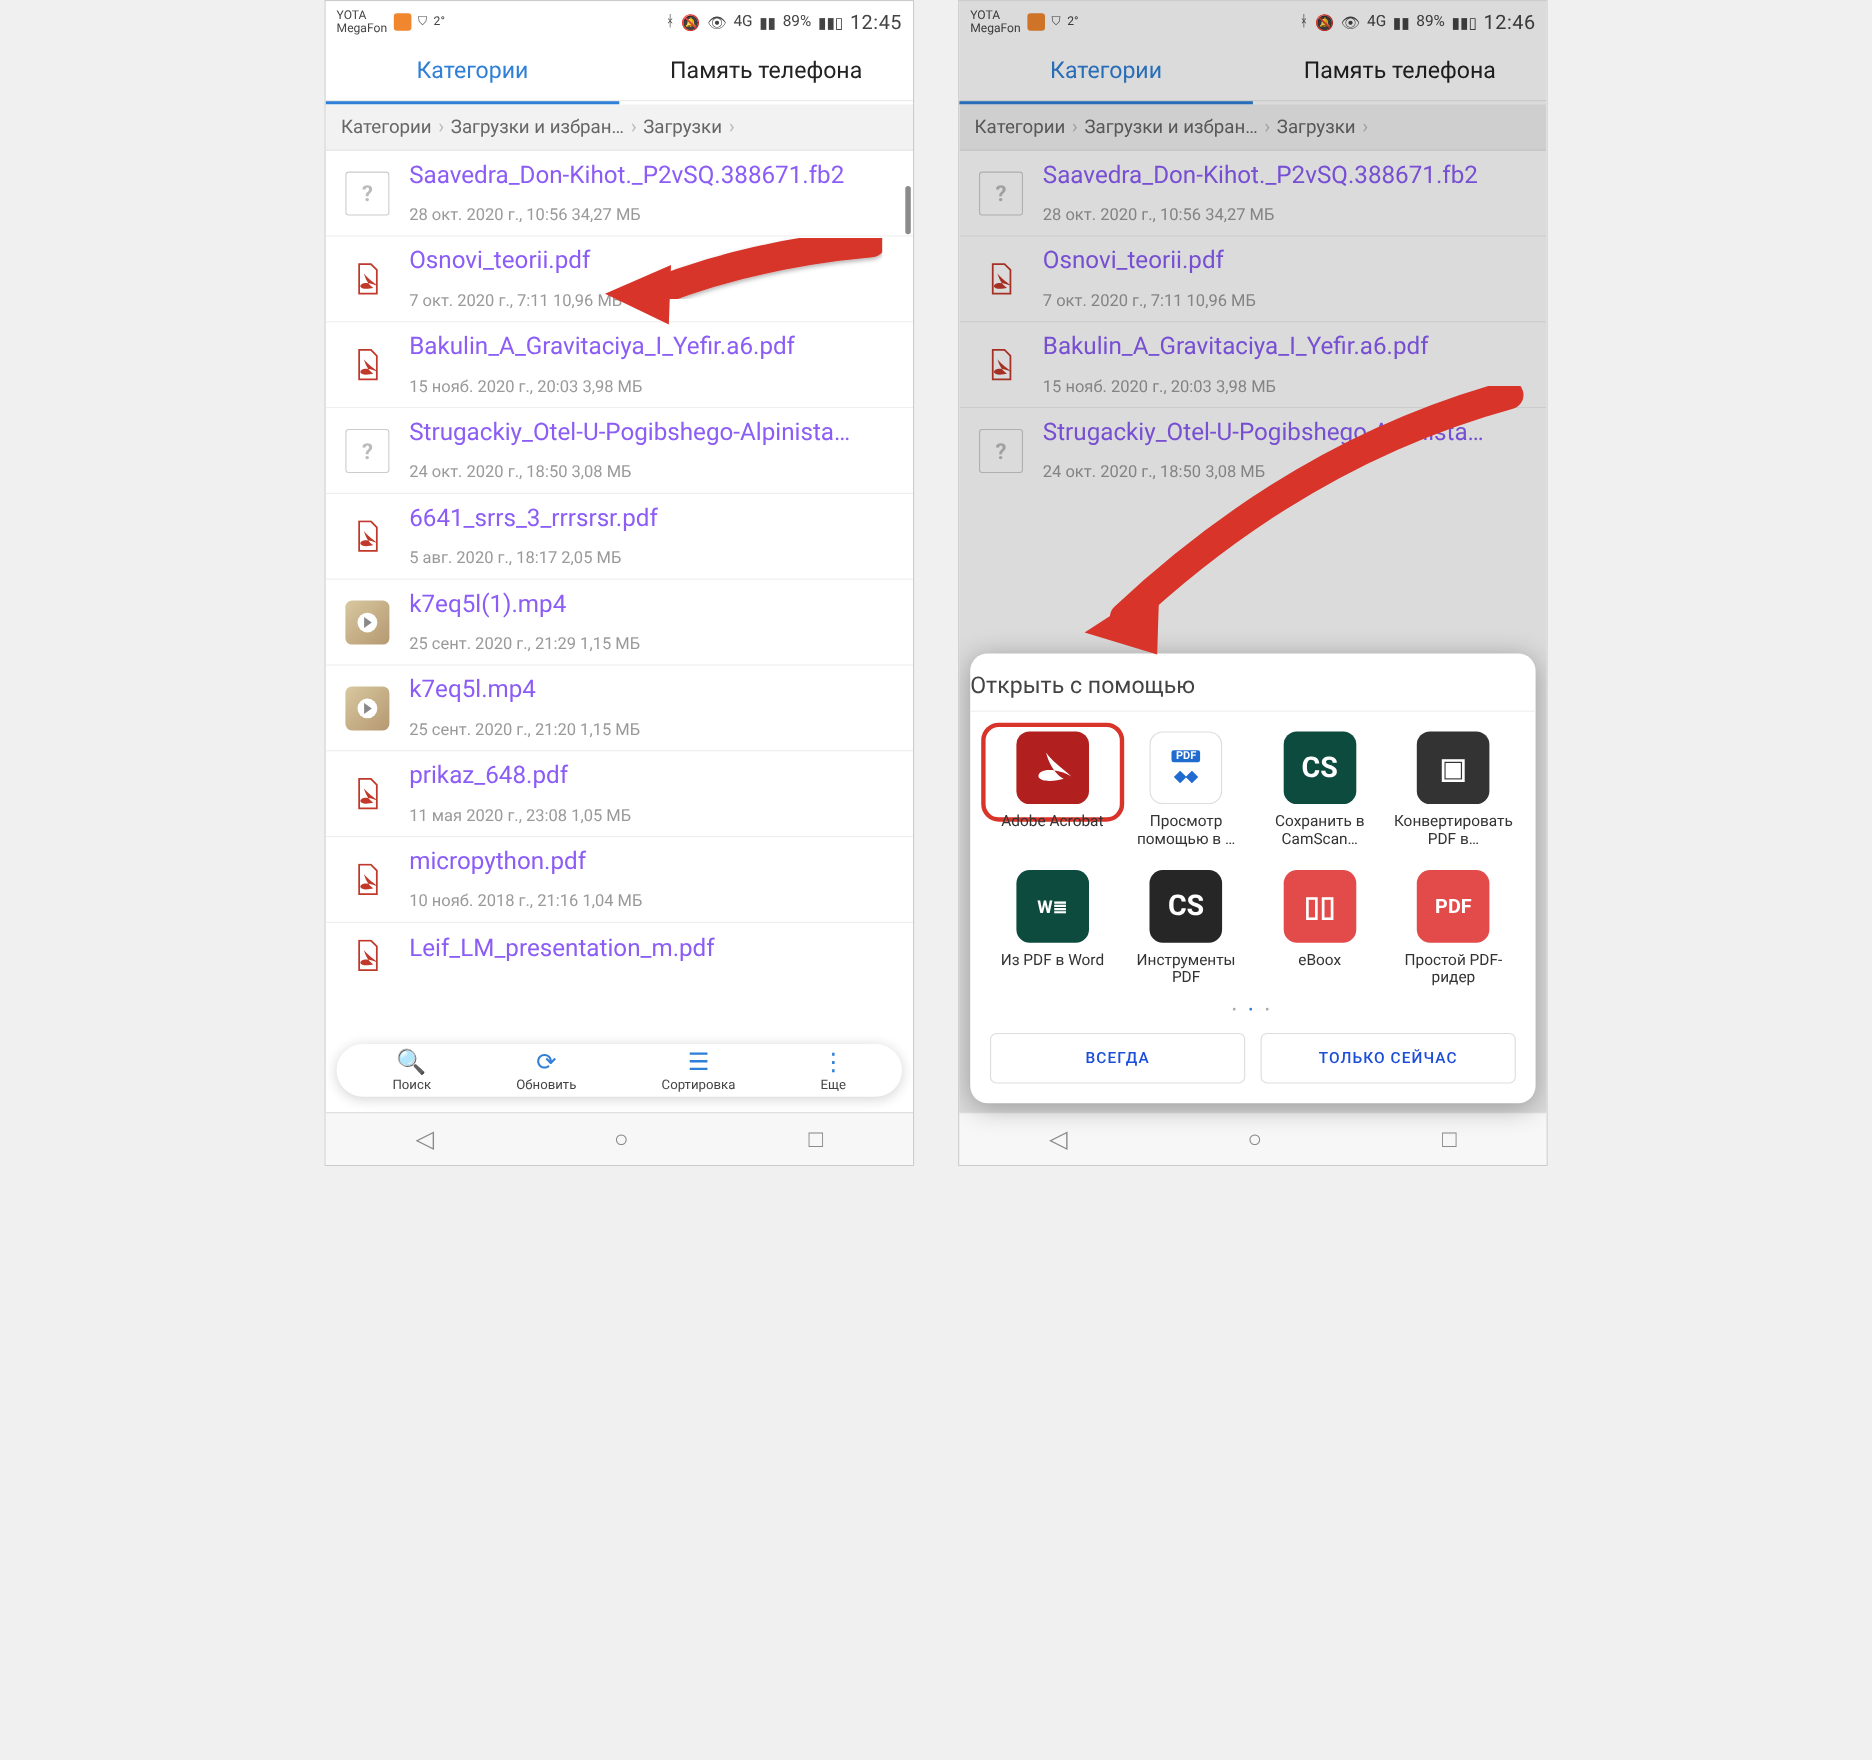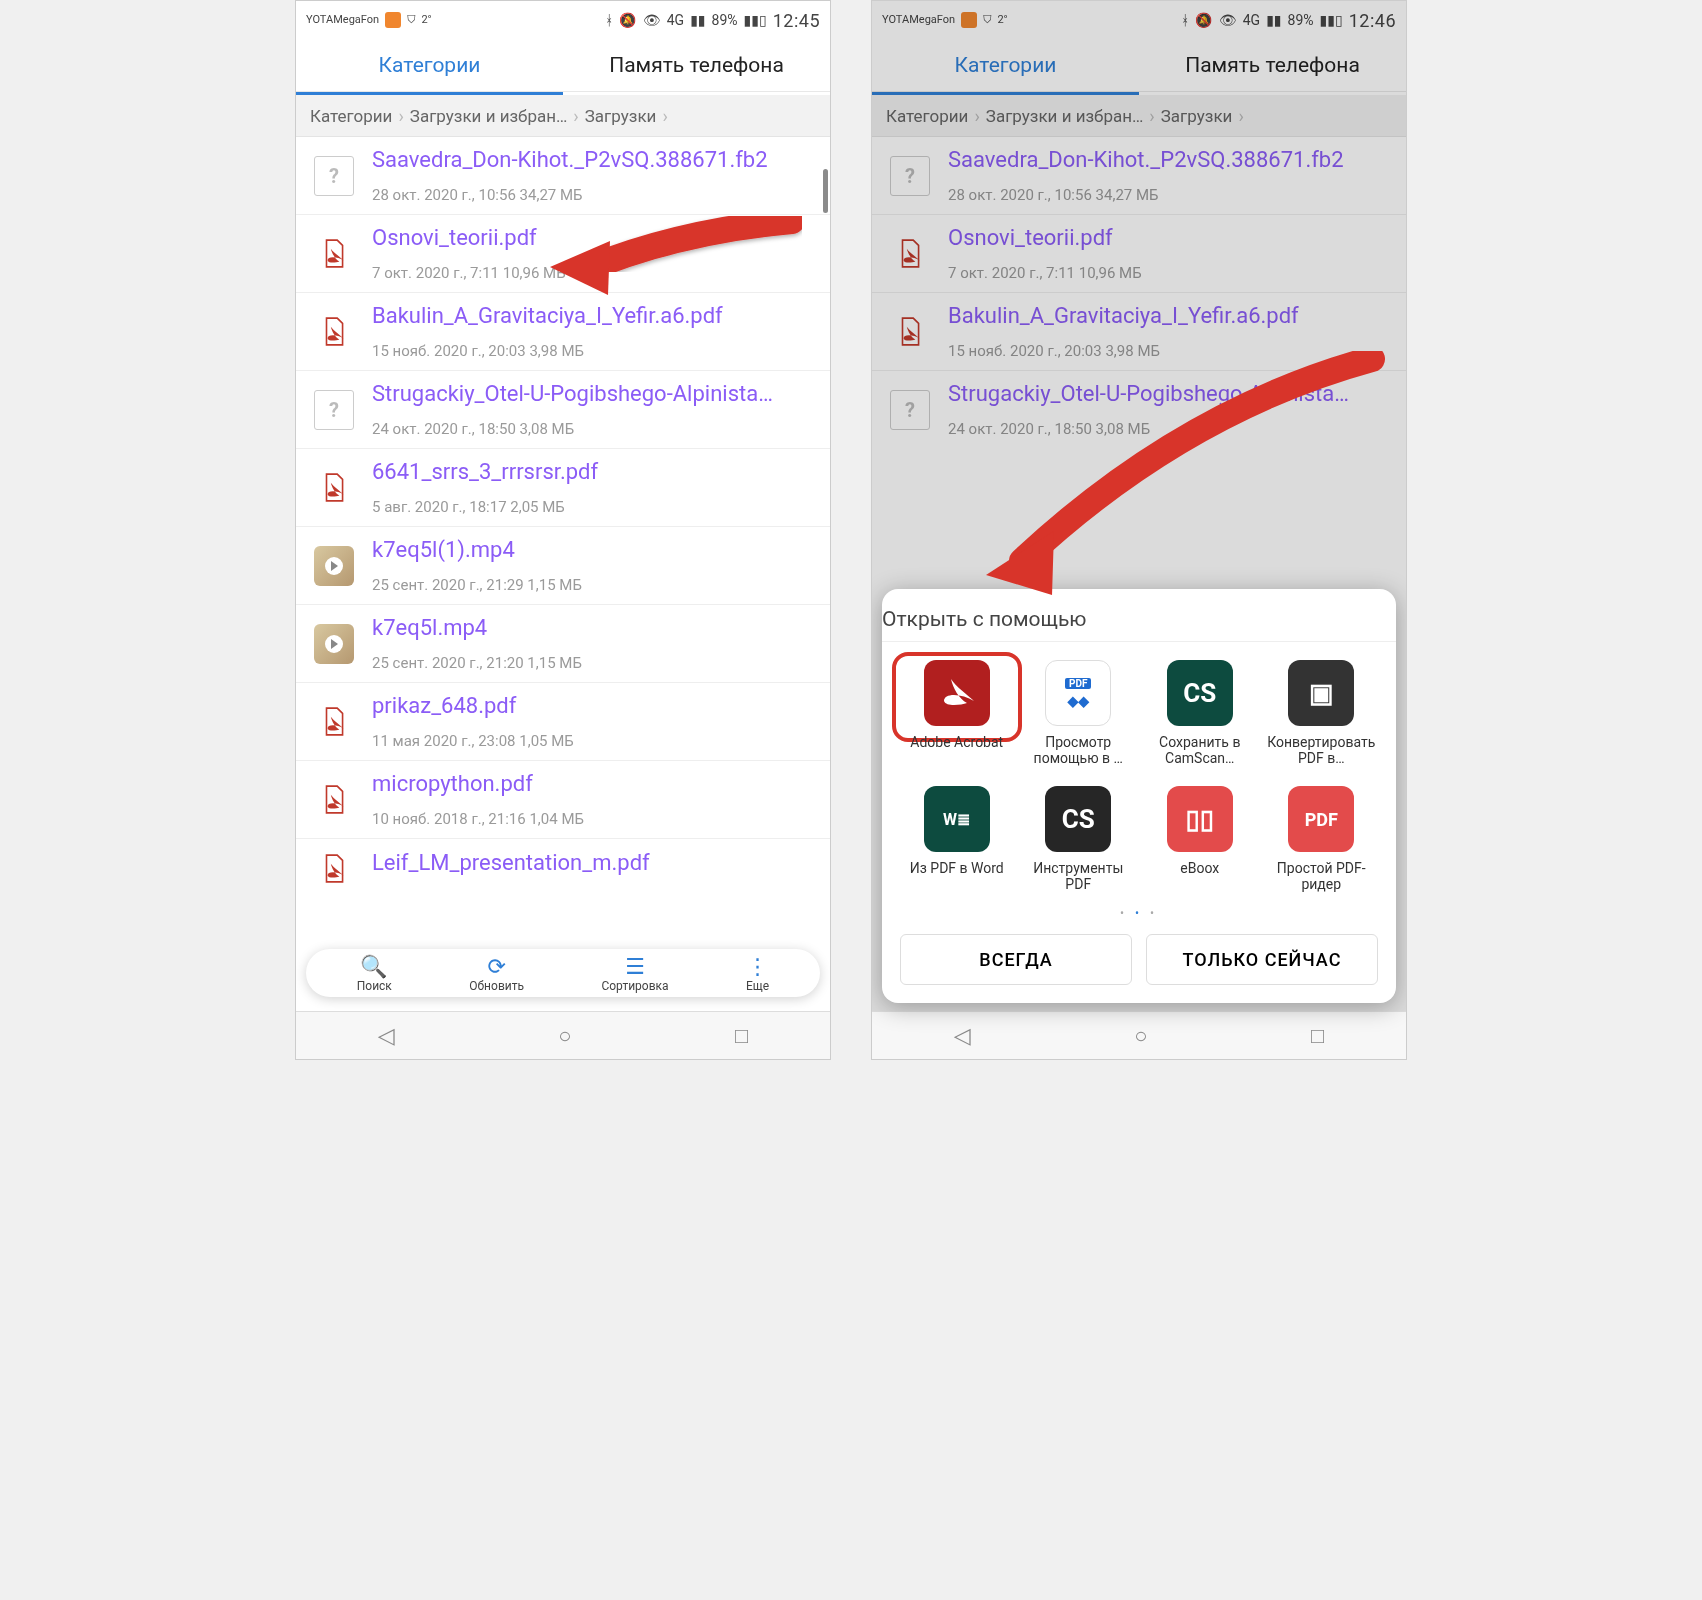--- a/index.html
+++ b/index.html
@@ -23,21 +23,21 @@
   .status-bar {
     height: 36px;
     display: flex;
     justify-content: space-between;
     align-items: center;
     padding: 2px 10px 0 10px;
     font-size: 13px;
     color: #444;
   }
   .status-left { display:flex; align-items:center; gap:6px; font-size:11px; line-height:1.05; }
-  .status-left .carrier { display:flex; flex-direction:row; }
+  .status-left .carrier { display:flex; flex-direction:column; }
   .orange-box {
     width:16px; height:16px; background:#f0862e; border-radius:3px;
   }
   .status-right { display:flex; align-items:center; gap:6px; font-size:14px; }
   .status-right .time { font-size:18px; font-weight:400; letter-spacing:0.5px; }
   .tabs {
     display:flex;
     border-bottom: 1px solid #e8e8e8;
   }
   .tab {
@@ -121,22 +121,22 @@
   .app-icon.conv { background:#333; }
   .app-icon.word { background:#0d4b3f; }
   .app-icon.cs2 { background:#262626; }
   .app-icon.eboox { background:#e34b4b; }
   .app-icon.pdfred { background:#e34b4b; font-size:18px; }
   .hl-red { border:4px solid #d8342a; border-radius:14px; }
   .dots { text-align:center; font-size:12px; color:#aaa; letter-spacing:4px; padding-top:4px; }
   .dots .active { color:#2f7fd6; }
   .sheet-btns { display:flex; gap:14px; padding:14px 18px 4px; }
   .sheet-btn {
-    flex:1; padding:14px 0; text-align:center; font-size:18px; letter-spacing:1px;
-    border:1px solid #ddd; border-radius:6px; color:#000000; font-weight:500;
+    flex:1; padding:14px 0; text-align:center; font-size:14px; letter-spacing:1px;
+    border:1px solid #ddd; border-radius:6px; color:#1d4ed8; font-weight:500;
   }
   .app-label { display:block; line-height:1.15; min-height:34px; overflow:hidden; }
 </style>
 </head>
 <body>
 
 <div class="phone">
   <div class="status-bar">
     <div class="status-left">
       <div class="carrier">

